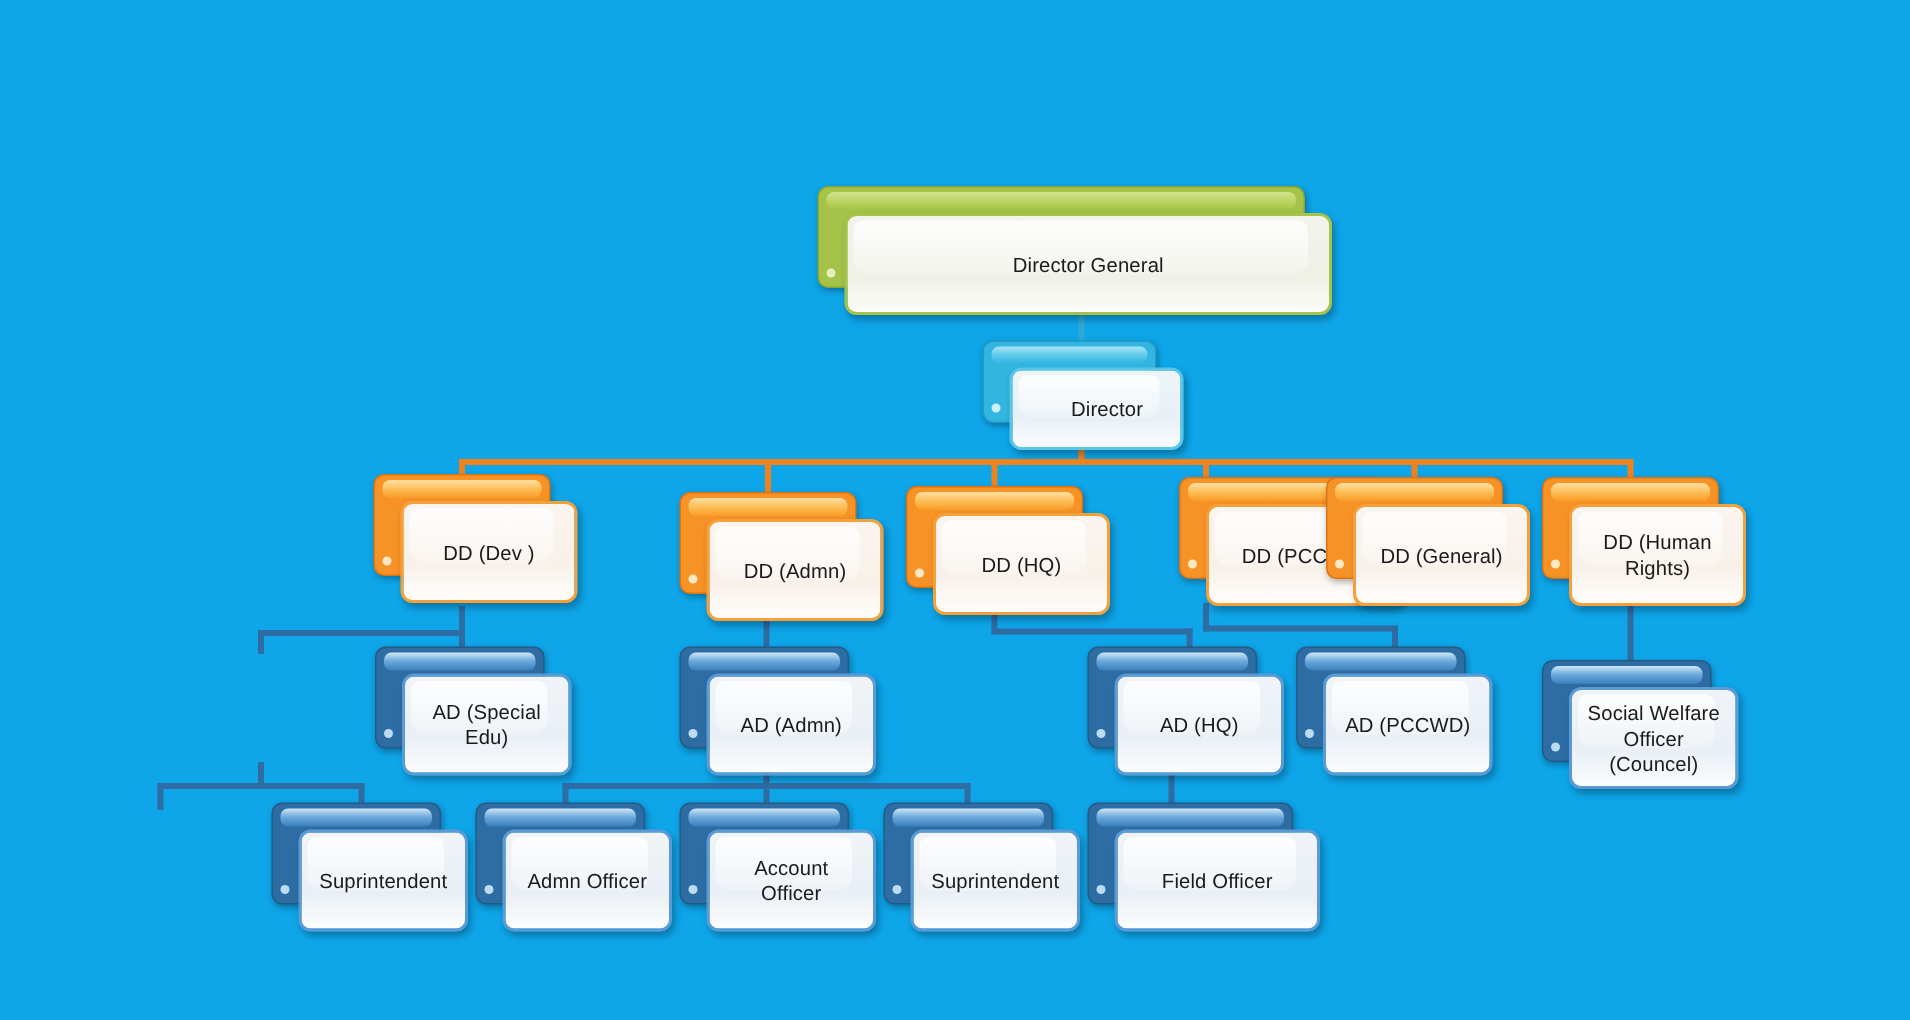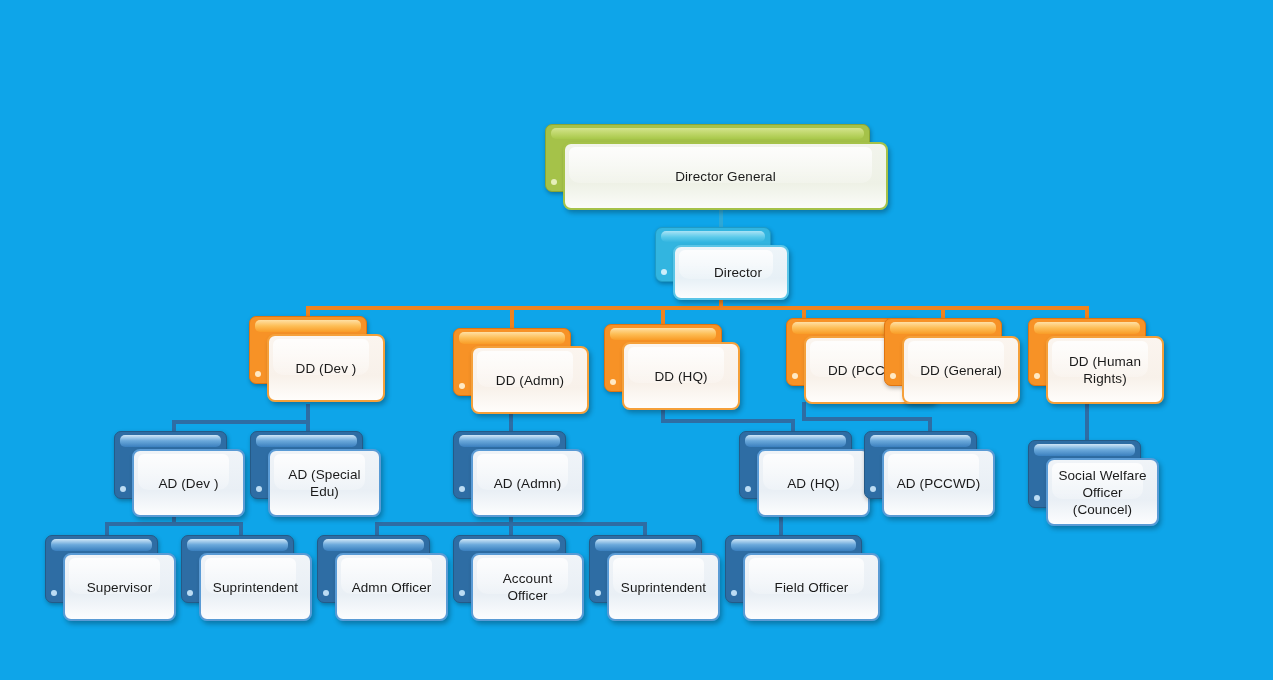--- a/index.html
+++ b/index.html
@@ -290,68 +290,56 @@
     </div>
   </div>
 
   <div class="node orange" style="left:1028px; top:318px; width:118px; height:68px;">
     <div class="back"></div>
     <div class="front">
       <span class="label">DD (Human Rights)</span>
     </div>
   </div>
 
-  <div class="node blue" style="left:114px; top:431px; width:113px; height:68px;">
-    <div class="back"></div>
-    <div class="front">
-      <span class="label">AD (Dev )</span>
-    </div>
-  </div>
 
   <div class="node blue" style="left:250px; top:431px; width:113px; height:68px;">
     <div class="back"></div>
     <div class="front">
       <span class="label">AD (Special Edu)</span>
     </div>
   </div>
 
   <div class="node blue" style="left:453px; top:431px; width:113px; height:68px;">
     <div class="back"></div>
     <div class="front">
       <span class="label">AD (Admn)</span>
     </div>
   </div>
 
-  <div class="node blue" style="left:725px; top:431px; width:113px; height:68px;margin-left:14px;">
+  <div class="node blue" style="left:725px; top:431px; width:113px; height:68px;">
     <div class="back"></div>
     <div class="front">
       <span class="label">AD (HQ)</span>
     </div>
   </div>
 
   <div class="node blue" style="left:864px; top:431px; width:113px; height:68px;">
     <div class="back"></div>
     <div class="front">
       <span class="label">AD (PCCWD)</span>
     </div>
   </div>
 
   <div class="node blue" style="left:1028px; top:440px; width:113px; height:68px;">
     <div class="back"></div>
     <div class="front">
       <span class="label">Social Welfare Officer (Councel)</span>
     </div>
   </div>
 
-  <div class="node blue" style="left:45px; top:535px; width:113px; height:68px;">
-    <div class="back"></div>
-    <div class="front">
-      <span class="label">Supervisor</span>
-    </div>
-  </div>
 
   <div class="node blue" style="left:181px; top:535px; width:113px; height:68px;">
     <div class="back"></div>
     <div class="front">
       <span class="label">Suprintendent</span>
     </div>
   </div>
 
   <div class="node blue" style="left:317px; top:535px; width:113px; height:68px;">
     <div class="back"></div>

